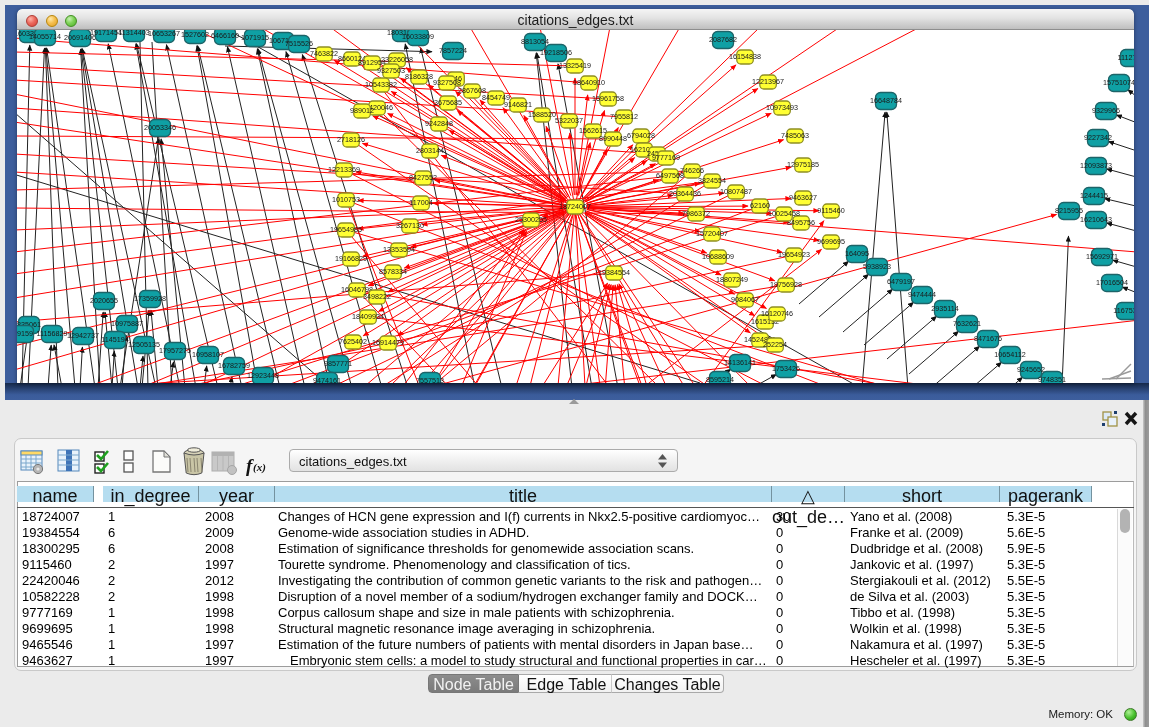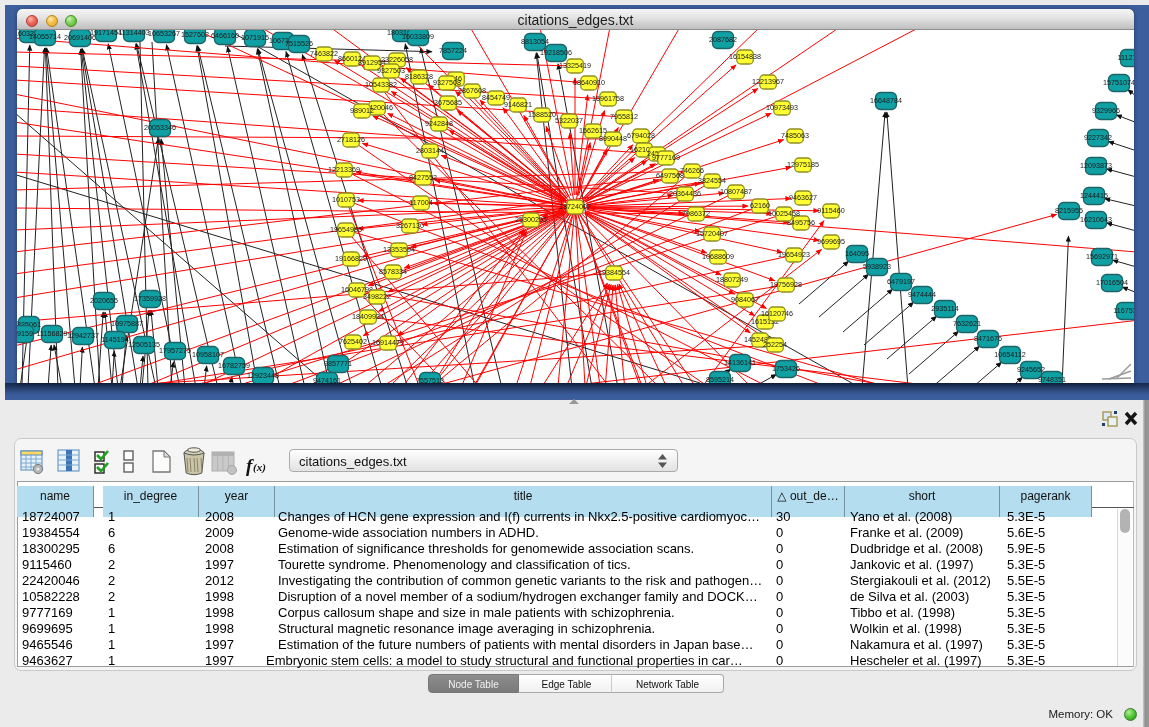--- a/index.html
+++ b/index.html
@@ -22,27 +22,27 @@
 
 #rstrip{position:absolute;left:1143px;top:400px;width:6px;height:327px;background:linear-gradient(90deg,#c9c9c9,#8f8f8f 40%,#9c9c9c)}
 
 #panel{position:absolute;left:14px;top:438px;width:1123px;height:233px;background:#f5f5f5;border:1px solid #c9c9c9;border-radius:7px}
 
 #toolbar{position:absolute;left:14px;top:444px;width:700px;height:36px}
 #combo{position:absolute;left:289px;top:449px;width:389px;height:23px;border:1px solid #ababab;border-radius:4px;background:linear-gradient(#ffffff,#ededed 60%,#e2e2e2)}
 #combo .t{position:absolute;left:9px;top:4px;font-size:13px;color:#111}
 
 #tbl{position:absolute;left:17px;top:481px;width:1117px;height:186px;background:#fff;border:1px solid #9c9c9c;border-right:1px solid #bbb}
-.hd{position:absolute;top:0;height:31px;background:#b5ddf0;border-right:1px solid #74929f;font-size:12px;color:#111;text-align:center;line-height:21px}
+.hd{position:absolute;top:0;height:16px;background:#b5ddf0;border-right:1px solid #74929f;font-size:18px;color:#111;text-align:center;line-height:21px}
 #hdrow{position:absolute;left:17px;top:486px;width:1117px;height:22px;border-bottom:1px solid #555}
 .rowtxt{position:absolute;font-size:13px;color:#000;white-space:nowrap}
 #vsb{position:absolute;left:1117px;top:509px;width:15px;height:157px;border-left:1px solid #d9d9d9;background:#fbfbfb}
 #vsb .th{position:absolute;left:2px;top:0px;width:10px;height:24px;border-radius:5px;background:#b3b3b3}
 
-.seg{position:absolute;top:674px;height:19px;font-size:10px;line-height:19px;text-align:center;border:1px solid #a9a9a9;color:#111;background:linear-gradient(#ffffff,#f1f1f1)}
+.seg{position:absolute;top:674px;height:19px;font-size:16px;line-height:19px;text-align:center;border:1px solid #a9a9a9;color:#111;background:linear-gradient(#ffffff,#f1f1f1)}
 #seg1{left:428px;width:91px;border-radius:4px 0 0 4px;background:linear-gradient(#8d8d8d,#7a7a7a);color:#f2f2f2;border-color:#777}
 #seg2{left:519px;width:96px;border-left:none}
 #seg3{left:611px;width:113px;border-left:1px solid #c9c9c9;border-radius:0 4px 4px 0}
 #mem{position:absolute;right:36px;top:708px;font-size:11.5px;color:#1a1a1a}
 #memdot{position:absolute;left:1124px;top:708px;width:13px;height:13px;border-radius:50%;background:radial-gradient(circle at 35% 30%,#aef095,#47c02c 55%,#2a9214);border:1px solid #3c7a28}
 </style></head>
 <body>
 <div id="root">
 <div id="bluebg">
       <div class="shadowband"></div>
@@ -639,21 +639,21 @@
       <div class="rowtxt" style="left:22px;top:509px">18724007</div>
 <div class="rowtxt" style="left:108px;top:509px">1</div>
 <div class="rowtxt" style="left:205px;top:509px">2008</div>
 <div class="rowtxt" style="left:278px;top:509px">Changes of HCN gene expression and I(f) currents in Nkx2.5-positive cardiomyoc…</div>
 <div class="rowtxt" style="left:776px;top:509px">30</div>
 <div class="rowtxt" style="left:850px;top:509px">Yano et al. (2008)</div>
 <div class="rowtxt" style="left:1007px;top:509px">5.3E-5</div>
 <div class="rowtxt" style="left:22px;top:525px">19384554</div>
 <div class="rowtxt" style="left:108px;top:525px">6</div>
 <div class="rowtxt" style="left:205px;top:525px">2009</div>
-<div class="rowtxt" style="left:278px;top:525px">Genome-wide association numbers in ADHD.</div>
+<div class="rowtxt" style="left:278px;top:525px">Genome-wide association studies in ADHD.</div>
 <div class="rowtxt" style="left:776px;top:525px">0</div>
 <div class="rowtxt" style="left:850px;top:525px">Franke et al. (2009)</div>
 <div class="rowtxt" style="left:1007px;top:525px">5.6E-5</div>
 <div class="rowtxt" style="left:22px;top:541px">18300295</div>
 <div class="rowtxt" style="left:108px;top:541px">6</div>
 <div class="rowtxt" style="left:205px;top:541px">2008</div>
 <div class="rowtxt" style="left:278px;top:541px">Estimation of significance thresholds for genomewide association scans.</div>
 <div class="rowtxt" style="left:776px;top:541px">0</div>
 <div class="rowtxt" style="left:850px;top:541px">Dudbridge et al. (2008)</div>
 <div class="rowtxt" style="left:1007px;top:541px">5.9E-5</div>
@@ -695,25 +695,25 @@
 <div class="rowtxt" style="left:22px;top:637px">9465546</div>
 <div class="rowtxt" style="left:108px;top:637px">1</div>
 <div class="rowtxt" style="left:205px;top:637px">1997</div>
 <div class="rowtxt" style="left:278px;top:637px">Estimation of the future numbers of patients with mental disorders in Japan base…</div>
 <div class="rowtxt" style="left:776px;top:637px">0</div>
 <div class="rowtxt" style="left:850px;top:637px">Nakamura et al. (1997)</div>
 <div class="rowtxt" style="left:1007px;top:637px">5.3E-5</div>
 <div class="rowtxt" style="left:22px;top:653px">9463627</div>
 <div class="rowtxt" style="left:108px;top:653px">1</div>
 <div class="rowtxt" style="left:205px;top:653px">1997</div>
-<div class="rowtxt" style="left:266px;top:653px">Embryonic stem cells: a model to study structural and functional properties in car…</div>
+<div class="rowtxt" style="left:290px;top:653px">Embryonic stem cells: a model to study structural and functional properties in car…</div>
 <div class="rowtxt" style="left:776px;top:653px">0</div>
 <div class="rowtxt" style="left:850px;top:653px">Hescheler et al. (1997)</div>
 <div class="rowtxt" style="left:1007px;top:653px">5.3E-5</div>
     </div>
 <div id="vsb">
       <div class="th"></div>
     </div>
 <div class="seg" id="seg1">Node Table</div>
 <div class="seg" id="seg2">Edge Table</div>
-<div class="seg" id="seg3">Network Table</div>
+<div class="seg" id="seg3">Changes Table</div>
 <div id="mem">Memory: OK</div>
     <div id="memdot"></div>
 </div>
 </body></html>

